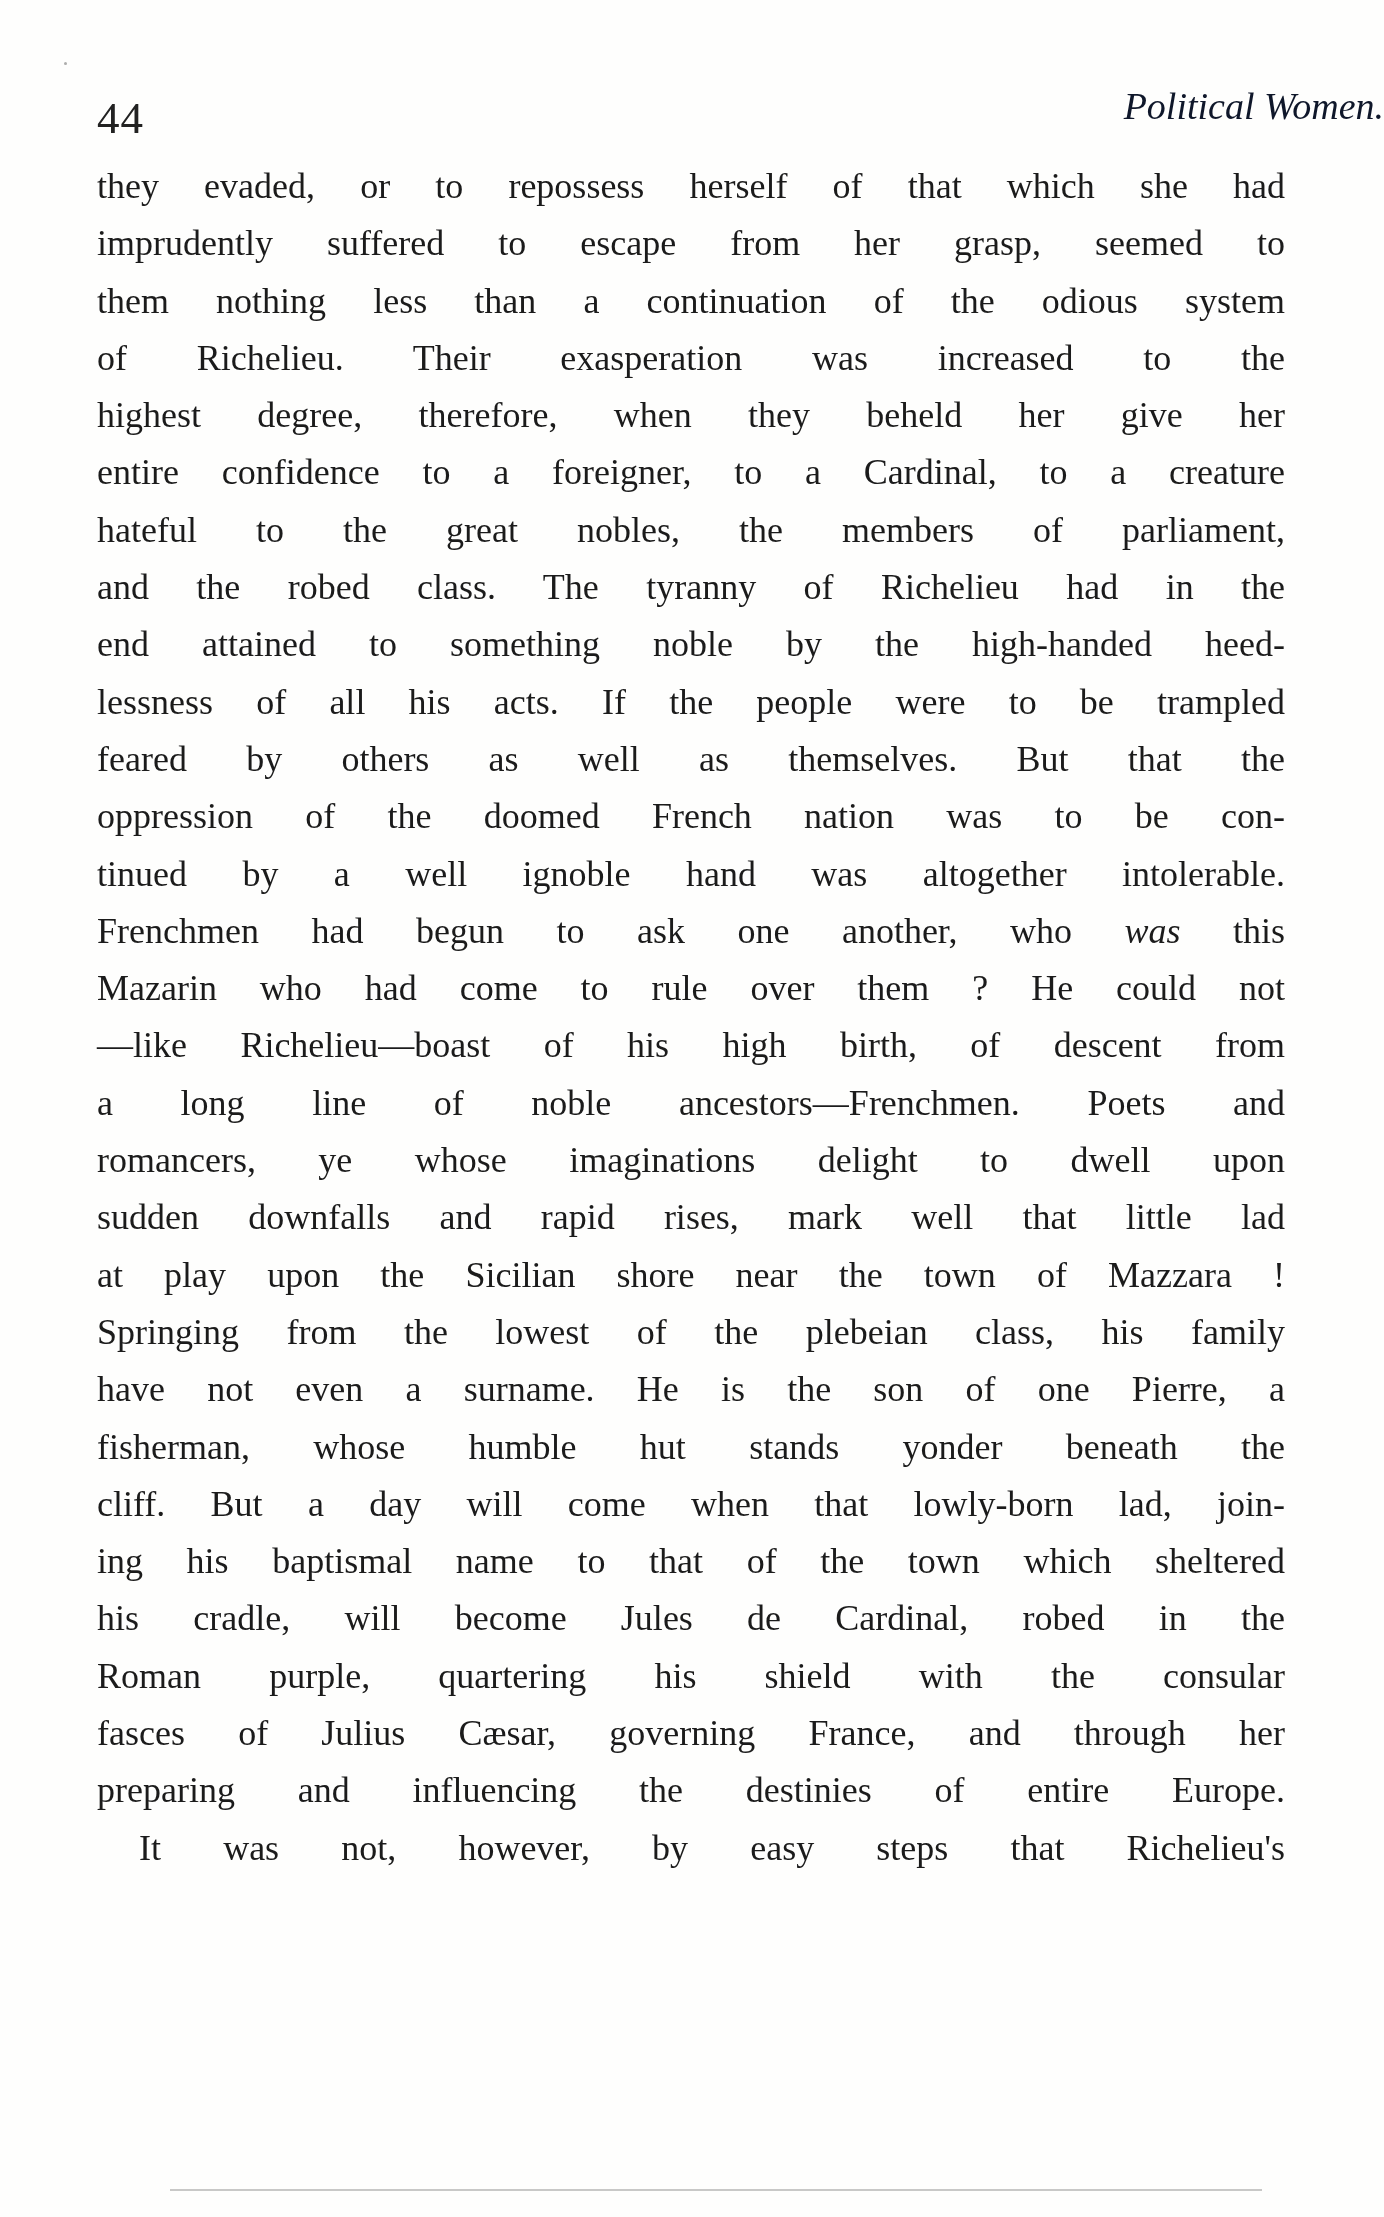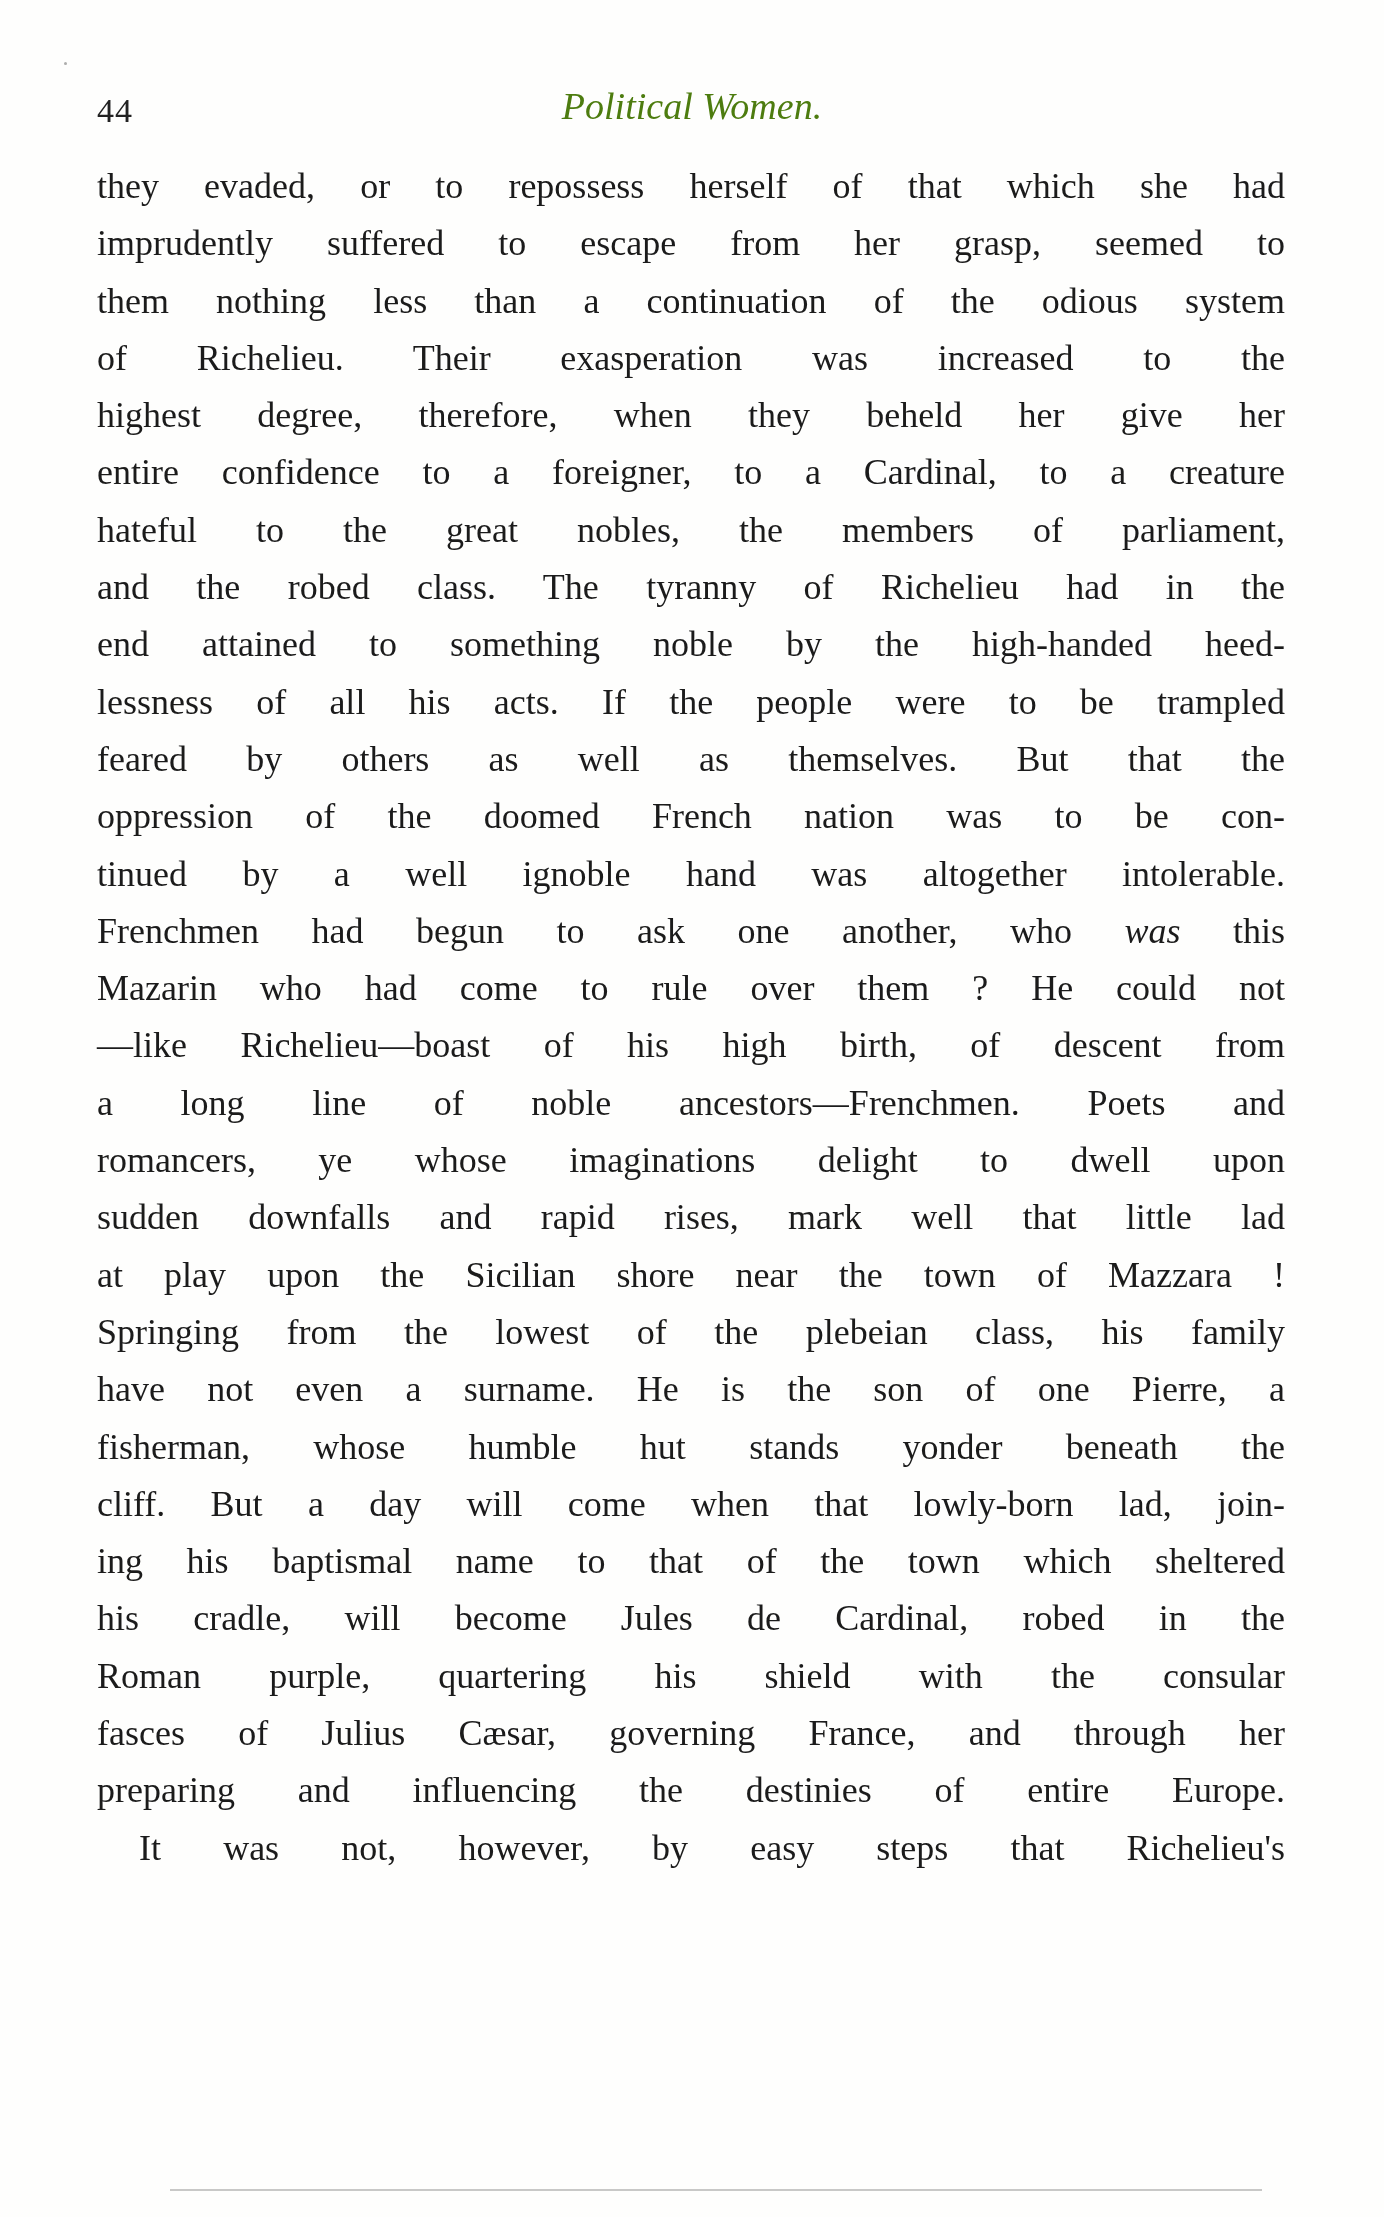--- a/index.html
+++ b/index.html
@@ -15,33 +15,33 @@
     background: #fefefdff;
     background: #fefefd;
     color: #1c1c1c;
     font-family: "Liberation Serif", "DejaVu Serif", serif;
     overflow: hidden;
   }
   .page-number {
     position: absolute;
     top: 92px;
     left: 97px;
-    font-size: 34px;
+    font-size: 45px;
     letter-spacing: 1px;
     color: #222;
   }
   .running-title {
     position: absolute;
     top: 84px;
     left: 0;
     width: 100%;
-    text-align: center;
+    text-align: right;
     font-style: italic;
     font-size: 38px;
-    color: #4d7c0f;
+    color: #0f172a;
   }
   .page-body {
     position: absolute;
     top: 158px;
     left: 97px;
     width: 1188px;
     font-size: 36px;
     line-height: 57.3px;
     color: #1b1b1b;
   }

